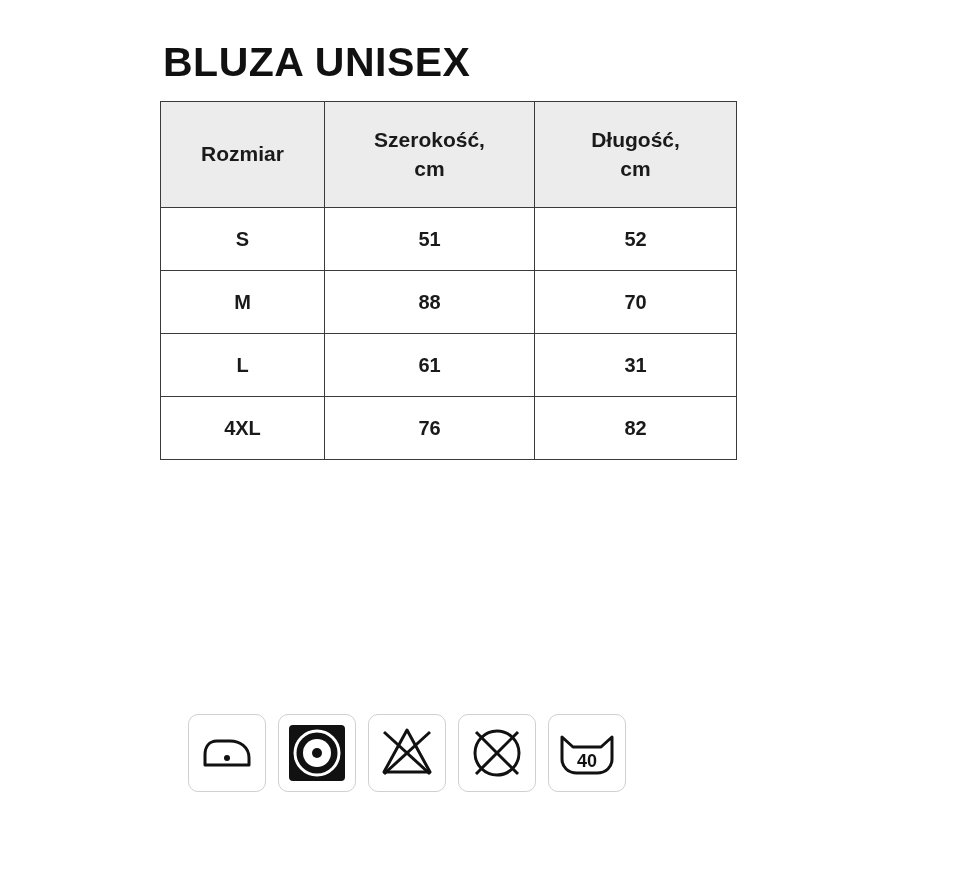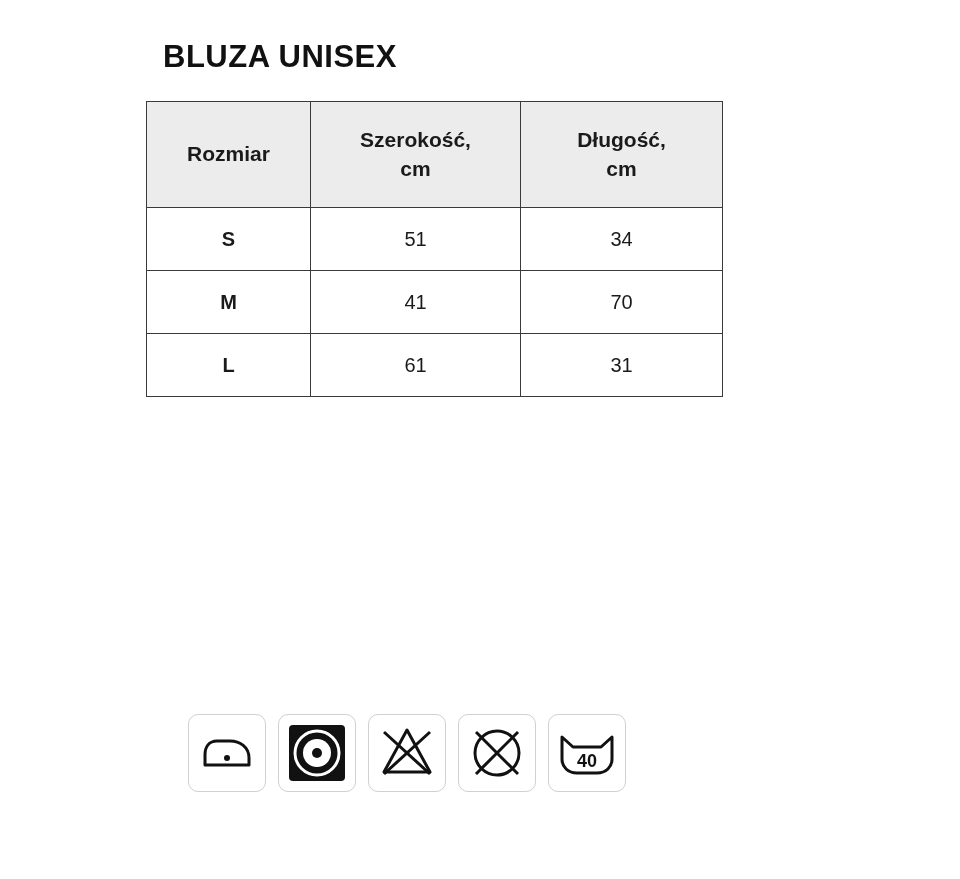--- a/index.html
+++ b/index.html
@@ -17,30 +17,30 @@
   .page {
     position: relative;
     width: 960px;
     height: 879px;
     box-sizing: border-box;
   }
   .title {
     position: absolute;
     left: 163px;
     top: 40px;
-    font-size: 31px;
+    font-size: 41px;
     font-weight: bold;
     letter-spacing: 0.5px;
     color: #111111;
     line-height: 1.1;
     white-space: nowrap;
   }
   .size-table {
     position: absolute;
-    left: 146px;
+    left: 160px;
     top: 101px;
     width: 576px;
     border-collapse: collapse;
     table-layout: fixed;
   }
   .size-table th,
   .size-table td {
     border: 1px solid #3a3a3a;
     text-align: center;
     vertical-align: middle;
@@ -51,21 +51,21 @@
     background: #ececec;
     font-weight: bold;
     height: 97px;
     line-height: 1.35;
     font-size: 21px;
     padding: 4px 6px;
   }
   .size-table tbody td {
     height: 62px;
     background: #ffffff;
-    font-weight: normal;
+    font-weight: bold;
     padding: 0;
   }
   .size-table tbody td.size-cell {
     font-weight: bold;
   }
   .col-size { width: 164px; }
   .col-width { width: 210px; }
   .col-length { width: 202px; }
 
   .care-icons {
@@ -115,31 +115,36 @@
         <th>
           <span>Długość,</span><br>
           <span>cm</span>
         </th>
       </tr>
     </thead>
     <tbody>
       <tr>
         <td class="size-cell">S</td>
         <td>51</td>
-        <td>34</td>
+        <td>52</td>
       </tr>
       <tr>
         <td class="size-cell">M</td>
-        <td>41</td>
+        <td>88</td>
         <td>70</td>
       </tr>
       <tr>
         <td class="size-cell">L</td>
         <td>61</td>
         <td>31</td>
+      </tr>
+      <tr>
+        <td class="size-cell">4XL</td>
+        <td>76</td>
+        <td>82</td>
       </tr>
     </tbody>
   </table>
 
   <div class="care-icons">
 
     <div class="care-icon">
       <svg width="56" height="56" viewBox="0 0 56 56" aria-hidden="true">
         <path d="M6 40 L50 40 L50 33 C50 22 41 16 31 16 L18 16 C10 16 6 22 6 30 Z" fill="none" stroke="#111" stroke-width="3" stroke-linejoin="round"></path>
         <circle cx="28" cy="33" r="3" fill="#111"></circle>

